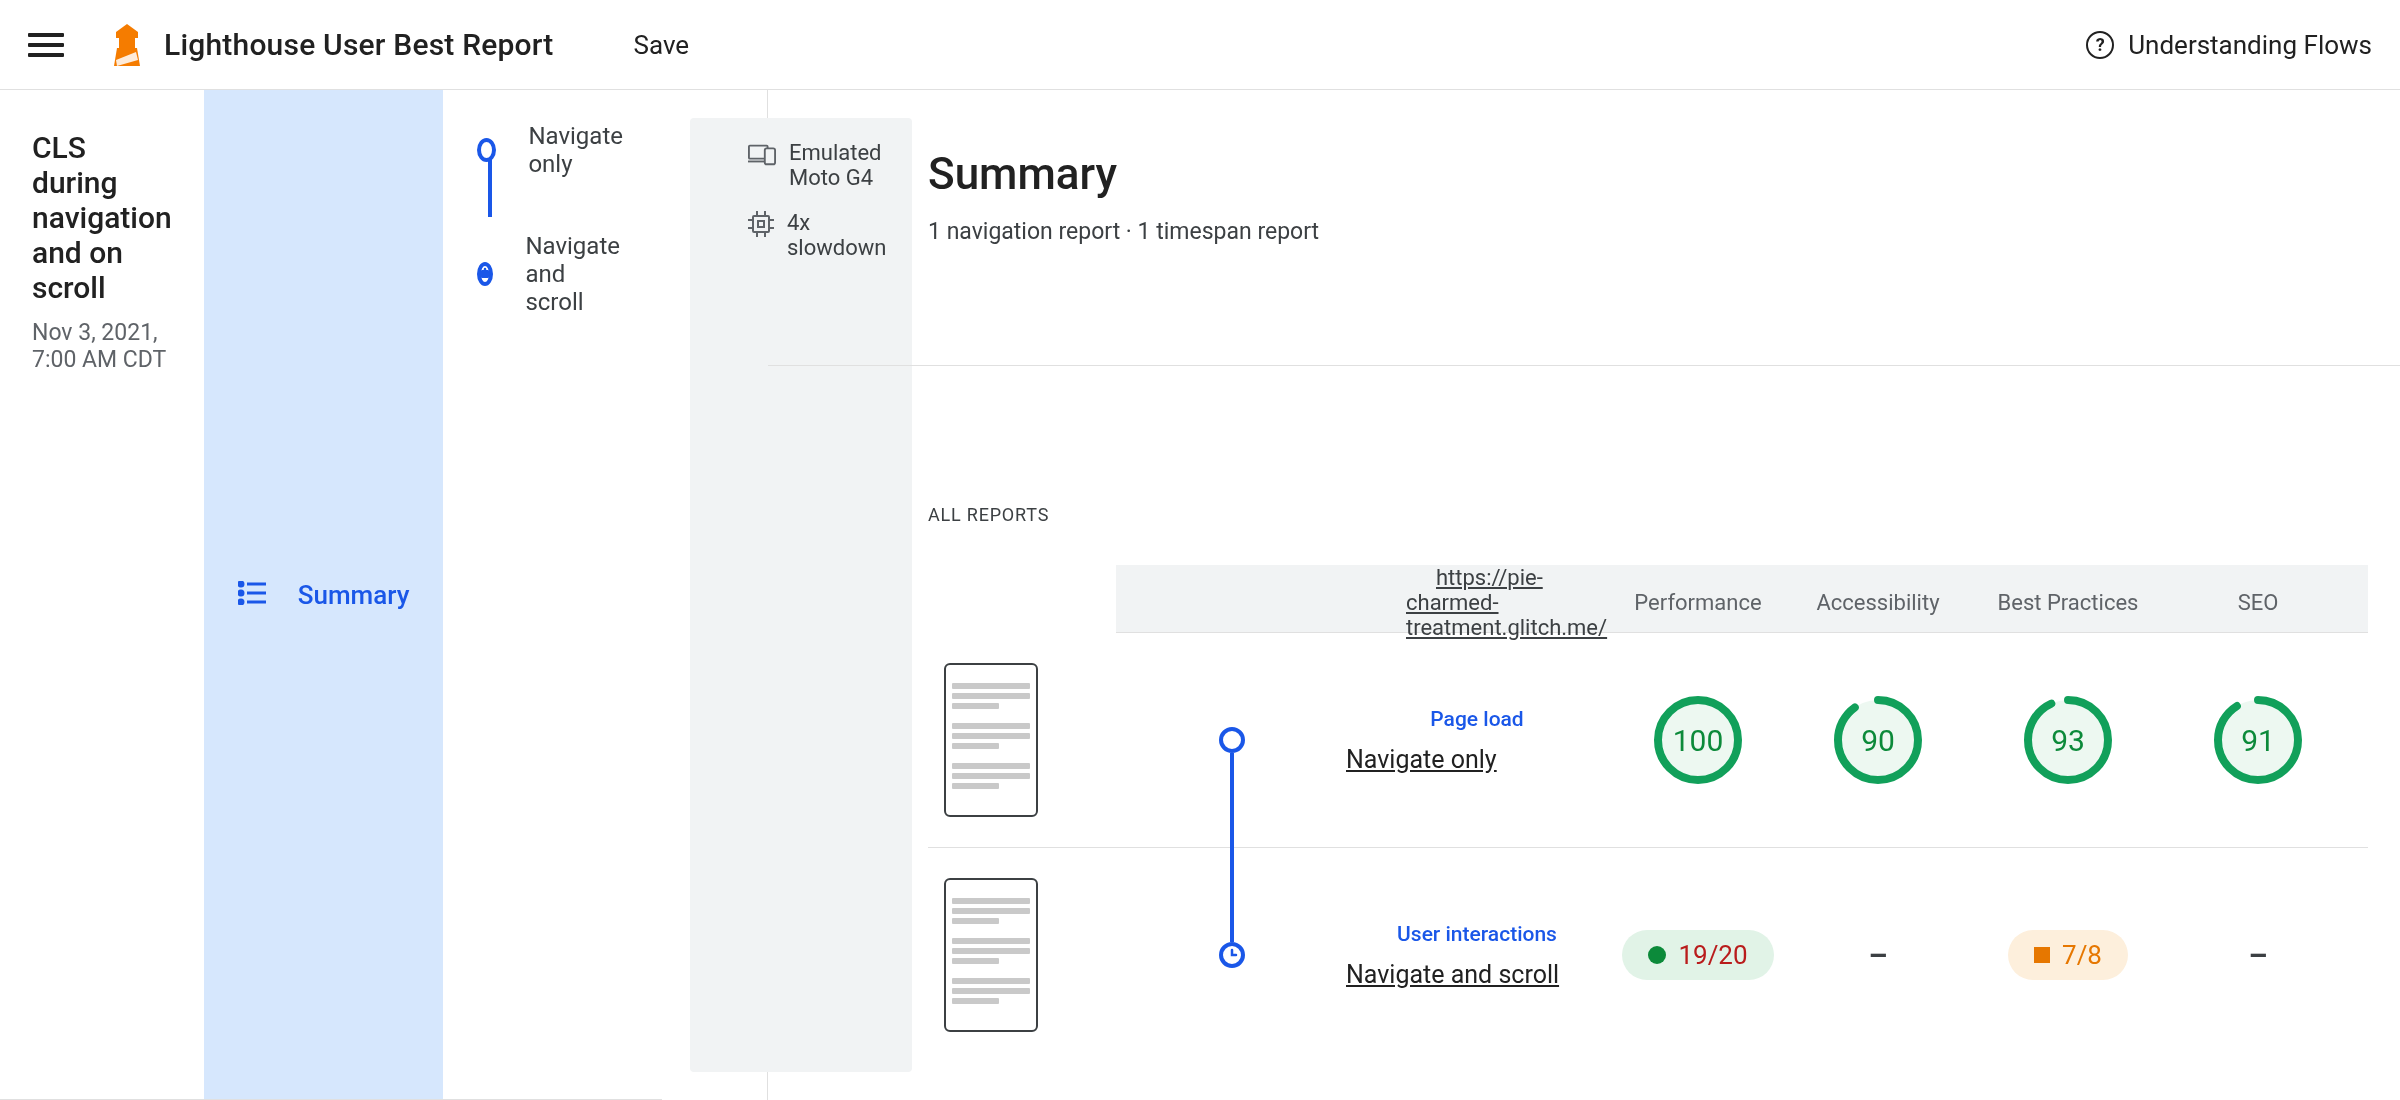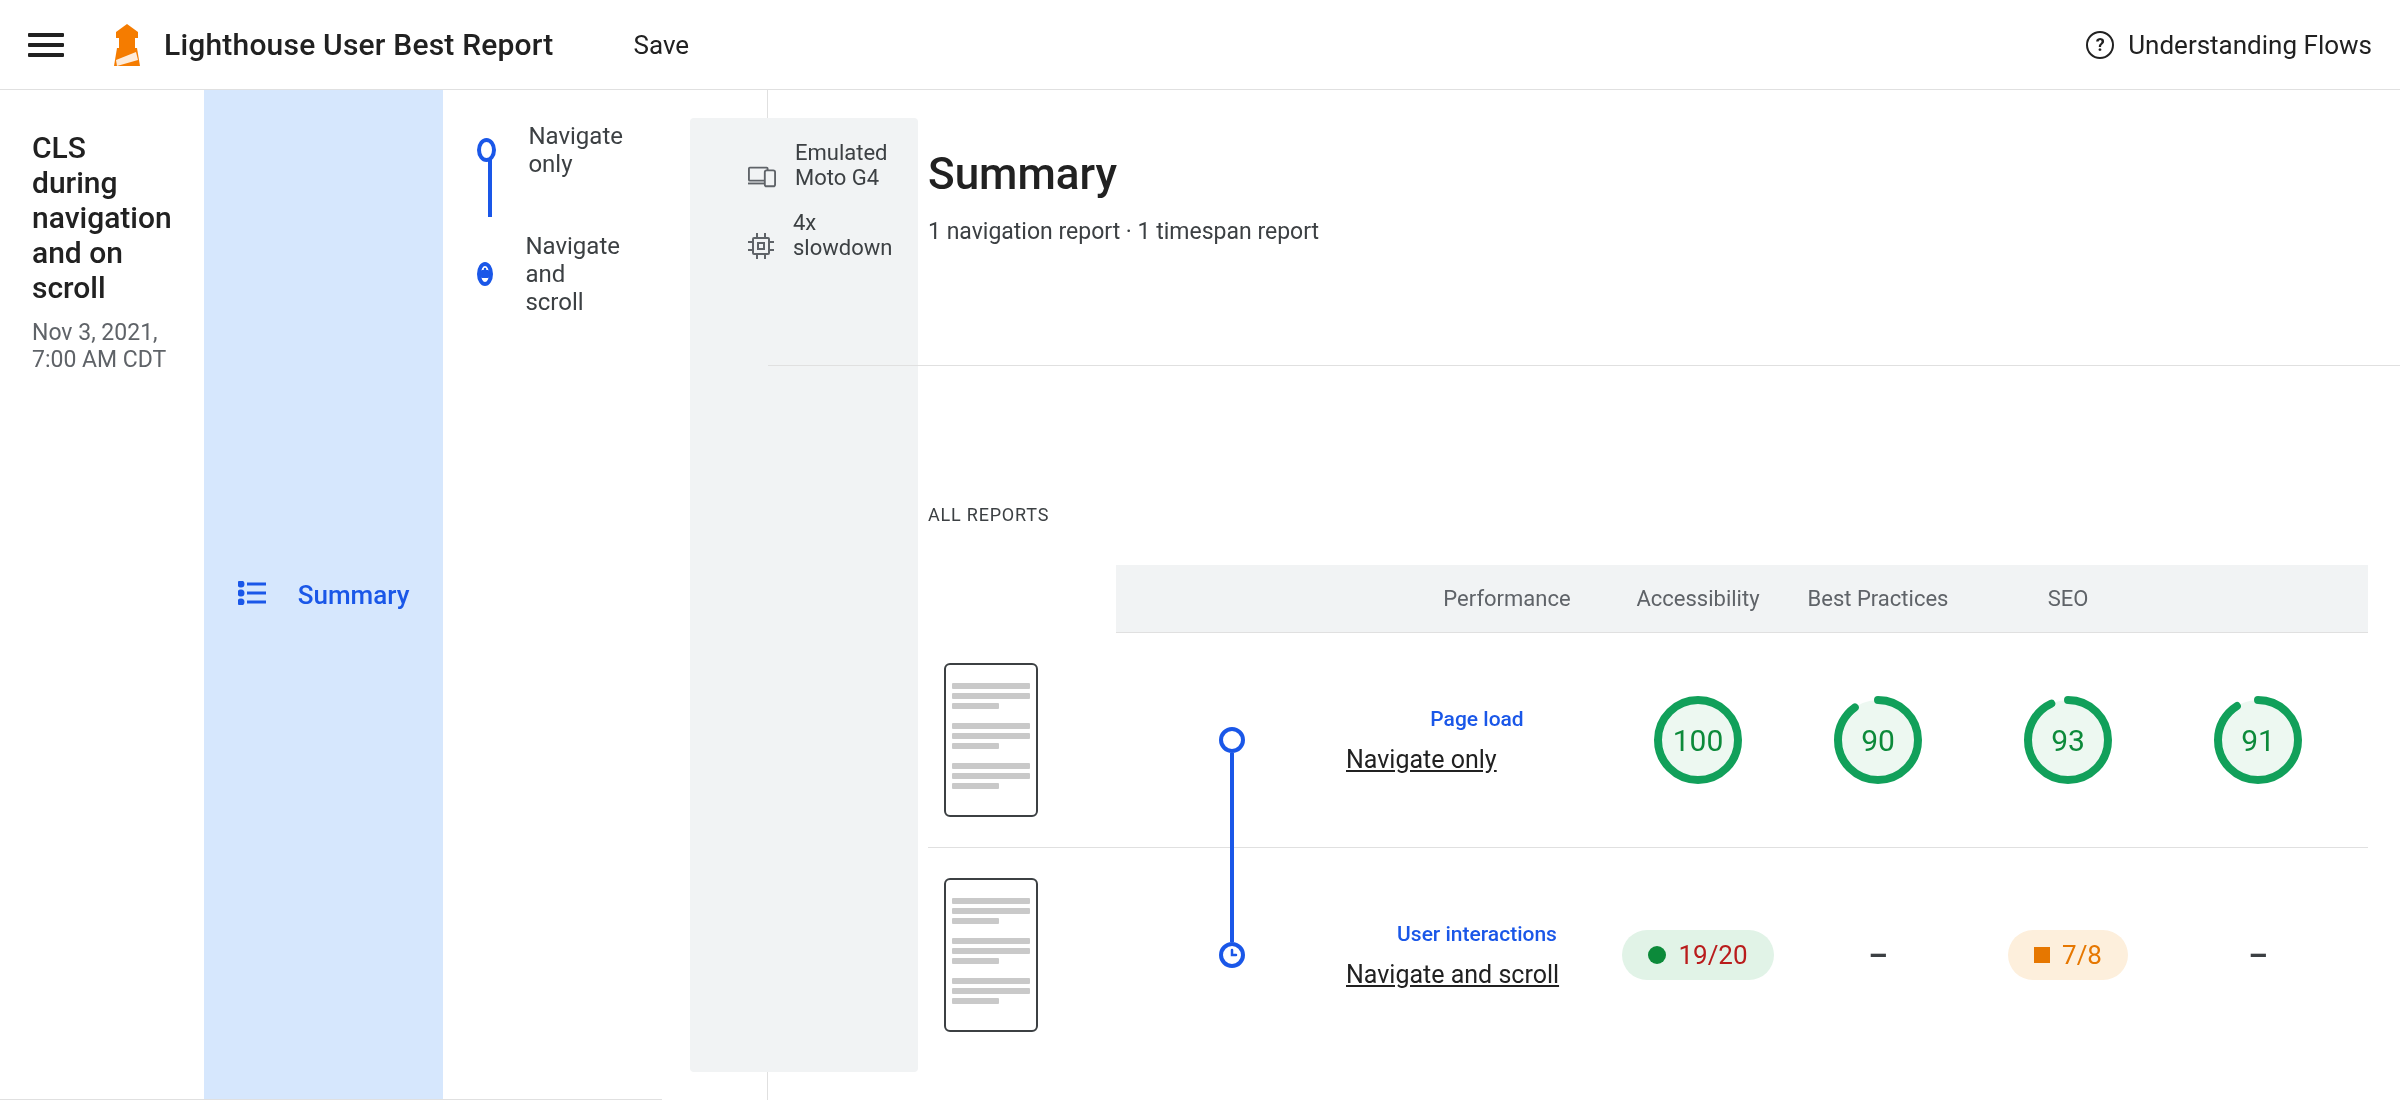--- a/index.html
+++ b/index.html
@@ -38,21 +38,21 @@
 .step-row + .step-row { margin-top: 54px; }
 .step-label { font-size: 24px; color: #3c4043; }
 .node { width: 24px; height: 24px; border: 4px solid #1a57e8; border-radius: 50%; background: #fff; z-index: 1; }
 .node.timespan { display: flex; align-items: center; justify-content: center; }
 .node.timespan::after { content: ""; width: 8px; height: 8px; background: #1a57e8; border-radius: 1px; position: relative; }
 .node.timespan svg { position: absolute; }
 .connector-v { position: absolute; left: 45px; top: 57px; width: 4px; height: 70px; background: #1a57e8; }
 
 
 .side-env { margin: 28px; background: #f1f3f4; border-radius: 4px; padding: 22px 24px; }
-.env-row { display: flex; align-items: flex-end; gap: 19px; font-size: 22px; color: #3c4043; padding-left: 34px; }
+.env-row { display: flex; align-items: flex-start; gap: 13px; font-size: 22px; color: #3c4043; padding-left: 34px; }
 .env-row + .env-row { margin-top: 20px; }
 .env-icon { width: 28px; height: 28px; display: flex; align-items: center; justify-content: center; color: #5f6368; }
 
 
 .main-inner { padding: 58px 0 0 160px; max-width: 1600px; }
 .main-title { font-size: 44px; font-weight: 500; margin-bottom: 18px; }
 .main-sub { font-size: 23px; color: #3c4043; }
 .divider-full { border-top: 1px solid #e0e0e0; margin-top: 120px; margin-left: -160px; }
 
 .section-label { font-size: 18px; letter-spacing: 0.8px; color: #3c4043; margin: 80px 0 40px; }
@@ -197,20 +197,21 @@
     </div>
     <div class="divider-full"></div>
 
     <div class="main-inner">
       <div class="section-label">ALL REPORTS</div>
 
       <div class="table-wrap">
         <div class="table-header">
           <div class="spacer-col"></div>
           <div></div>
+          <div><a class="url-link">https://pie-charmed-treatment.glitch.me/</a></div>
           <div class="th">Performance</div>
           <div class="th">Accessibility</div>
           <div class="th">Best Practices</div>
           <div class="th">SEO</div>
         </div>
 
         <div id="rows-mount">
             <div class="table-row bordered">
               <div>
                 <div class="thumb">

